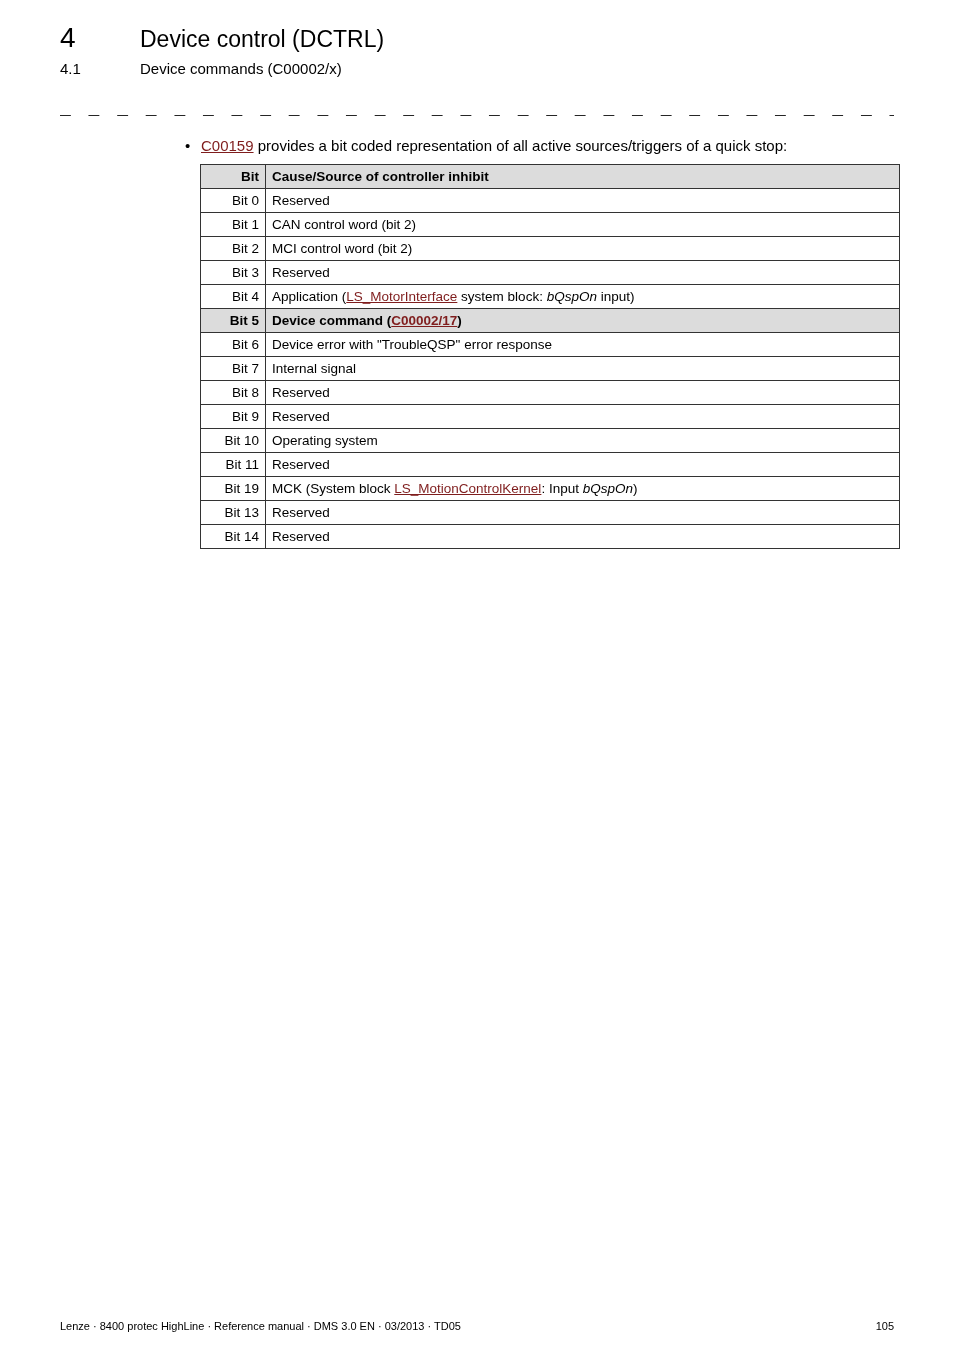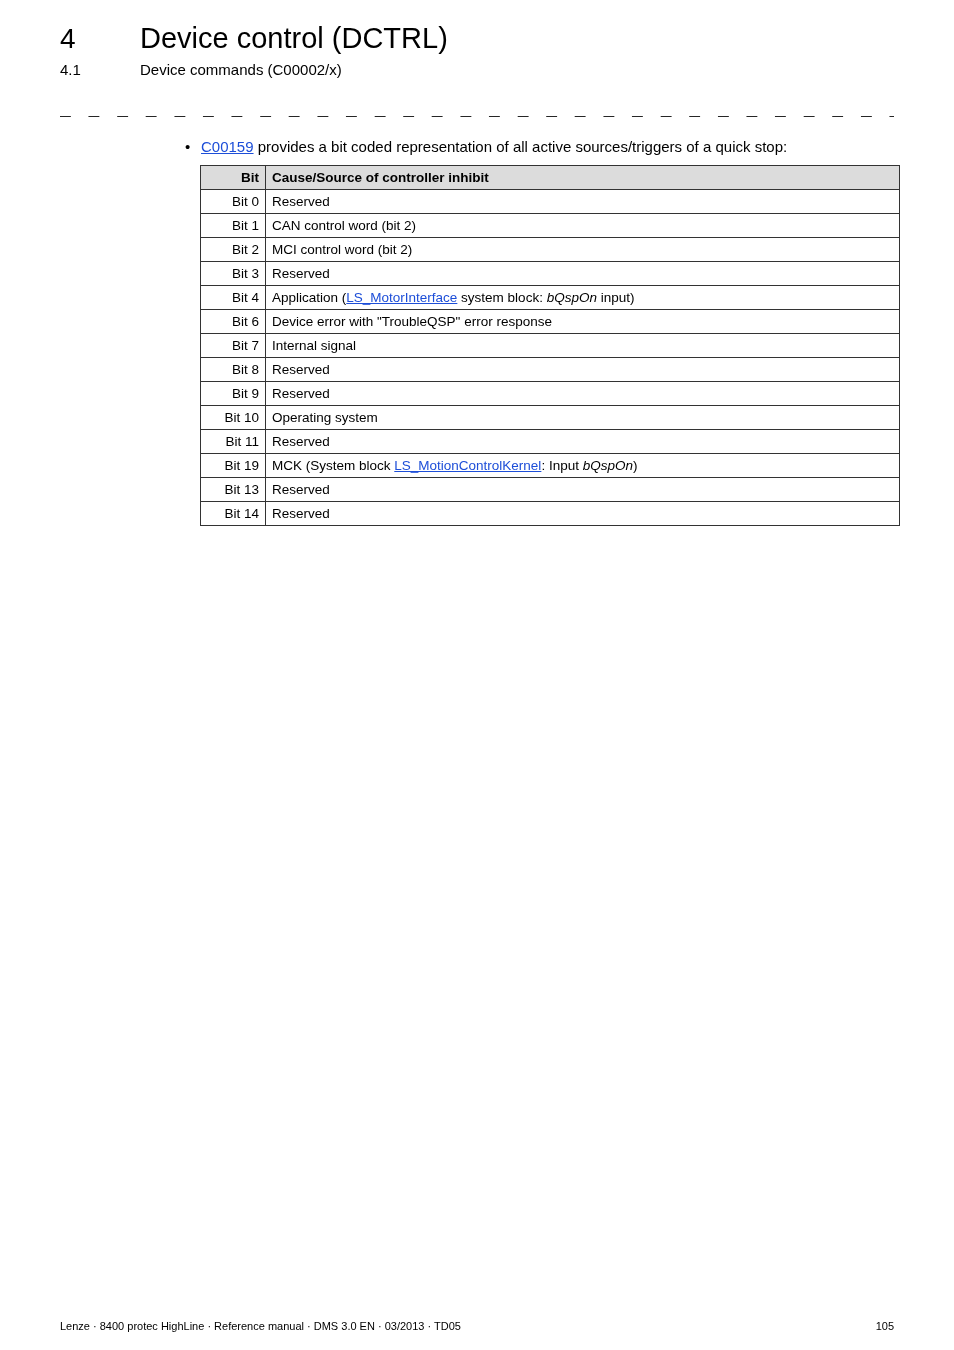--- a/index.html
+++ b/index.html
@@ -22,21 +22,21 @@
     align-items: baseline;
     margin-bottom: 6px;
   }
   .heading-num {
     width: 80px;
     font-size: 28px;
     font-weight: 400;
     color: #000;
   }
   .heading-text {
-    font-size: 29px;
+    font-size: 23px;
     font-weight: 400;
     color: #000;
   }
   .sub-row {
     display: flex;
     align-items: baseline;
   }
   .sub-num {
     width: 80px;
     font-size: 15px;
@@ -61,21 +61,21 @@
   .bullet-line {
     display: flex;
     margin-left: 125px;
     font-size: 15px;
     margin-bottom: 10px;
   }
   .bullet-dot {
     width: 16px;
   }
   .link {
-    color: #1d4ed8;
+    color: #7f1d1d;
     text-decoration: underline;
   }
   .tbl {
     margin-left: 140px;
     width: 700px;
     border-collapse: collapse;
     font-size: 13.5px;
   }
   .tbl th, .tbl td {
     border: 1px solid #333;
@@ -160,20 +160,24 @@
           <td>MCI control word (bit 2)</td>
         </tr>
         <tr>
           <td class="bitcol">Bit 3</td>
           <td>Reserved</td>
         </tr>
         <tr>
           <td class="bitcol">Bit 4</td>
           <td>Application (<a href="#" class="link">LS_MotorInterface</a> system block: <em class="ital">bQspOn</em> input)</td>
         </tr>
+        <tr class="hl">
+          <td class="bitcol">Bit 5</td>
+          <td>Device command (<a href="#" class="link">C00002/17</a>)</td>
+        </tr>
         <tr>
           <td class="bitcol">Bit 6</td>
           <td>Device error with "TroubleQSP" error response</td>
         </tr>
         <tr>
           <td class="bitcol">Bit 7</td>
           <td>Internal signal</td>
         </tr>
         <tr>
           <td class="bitcol">Bit 8</td>

